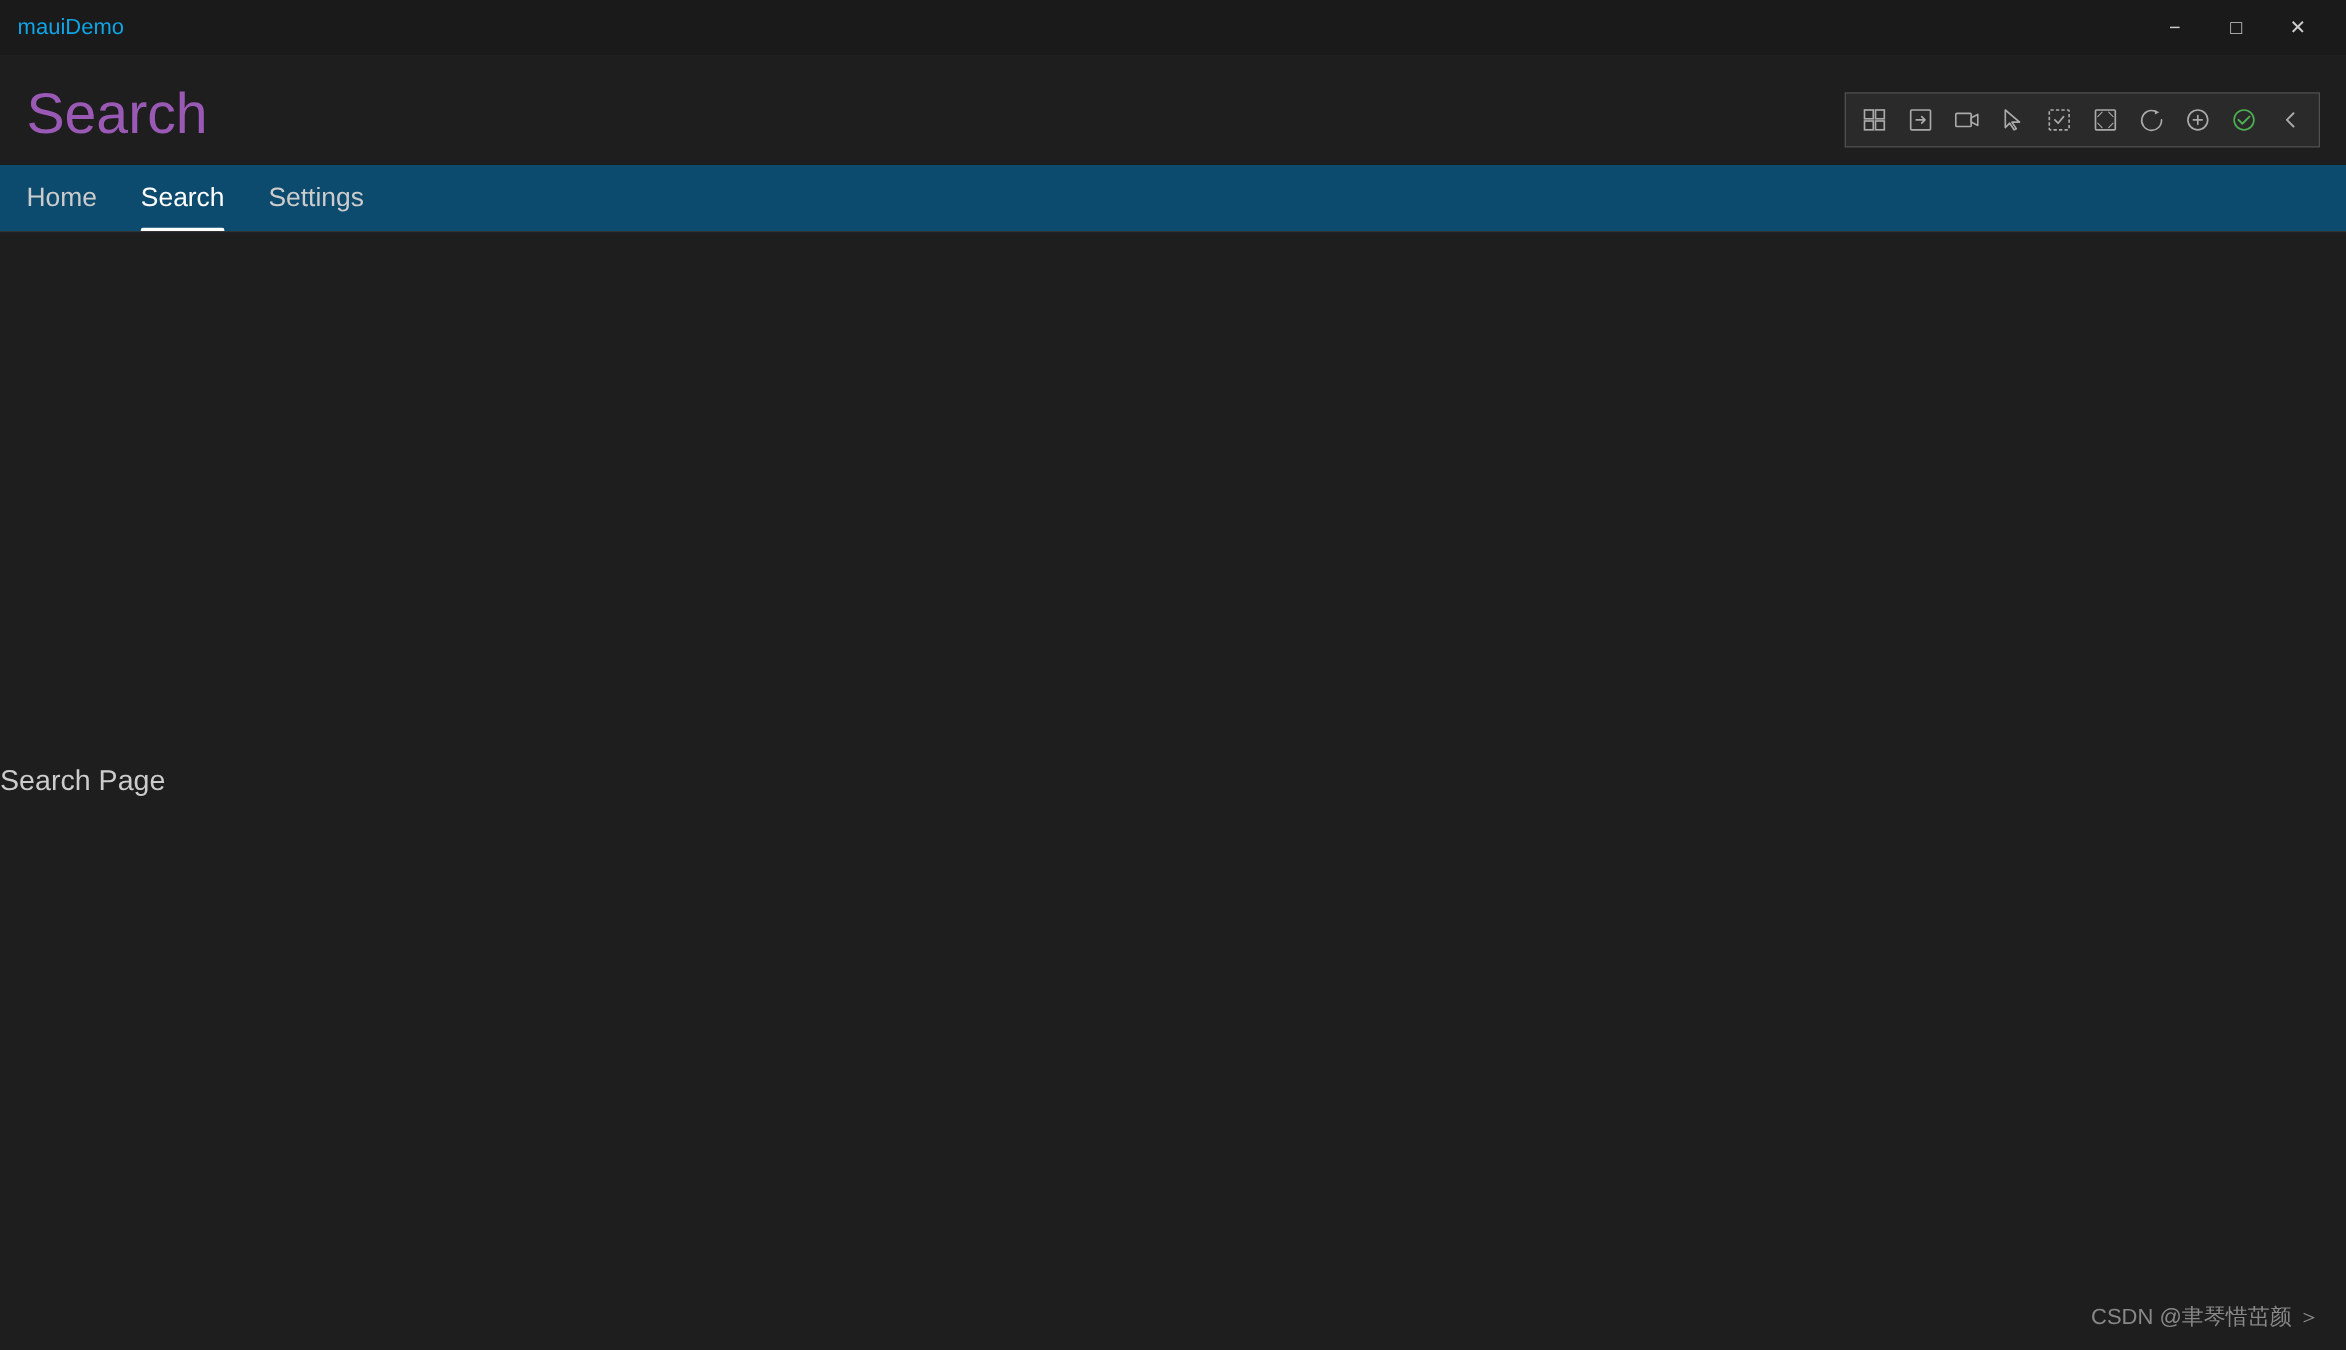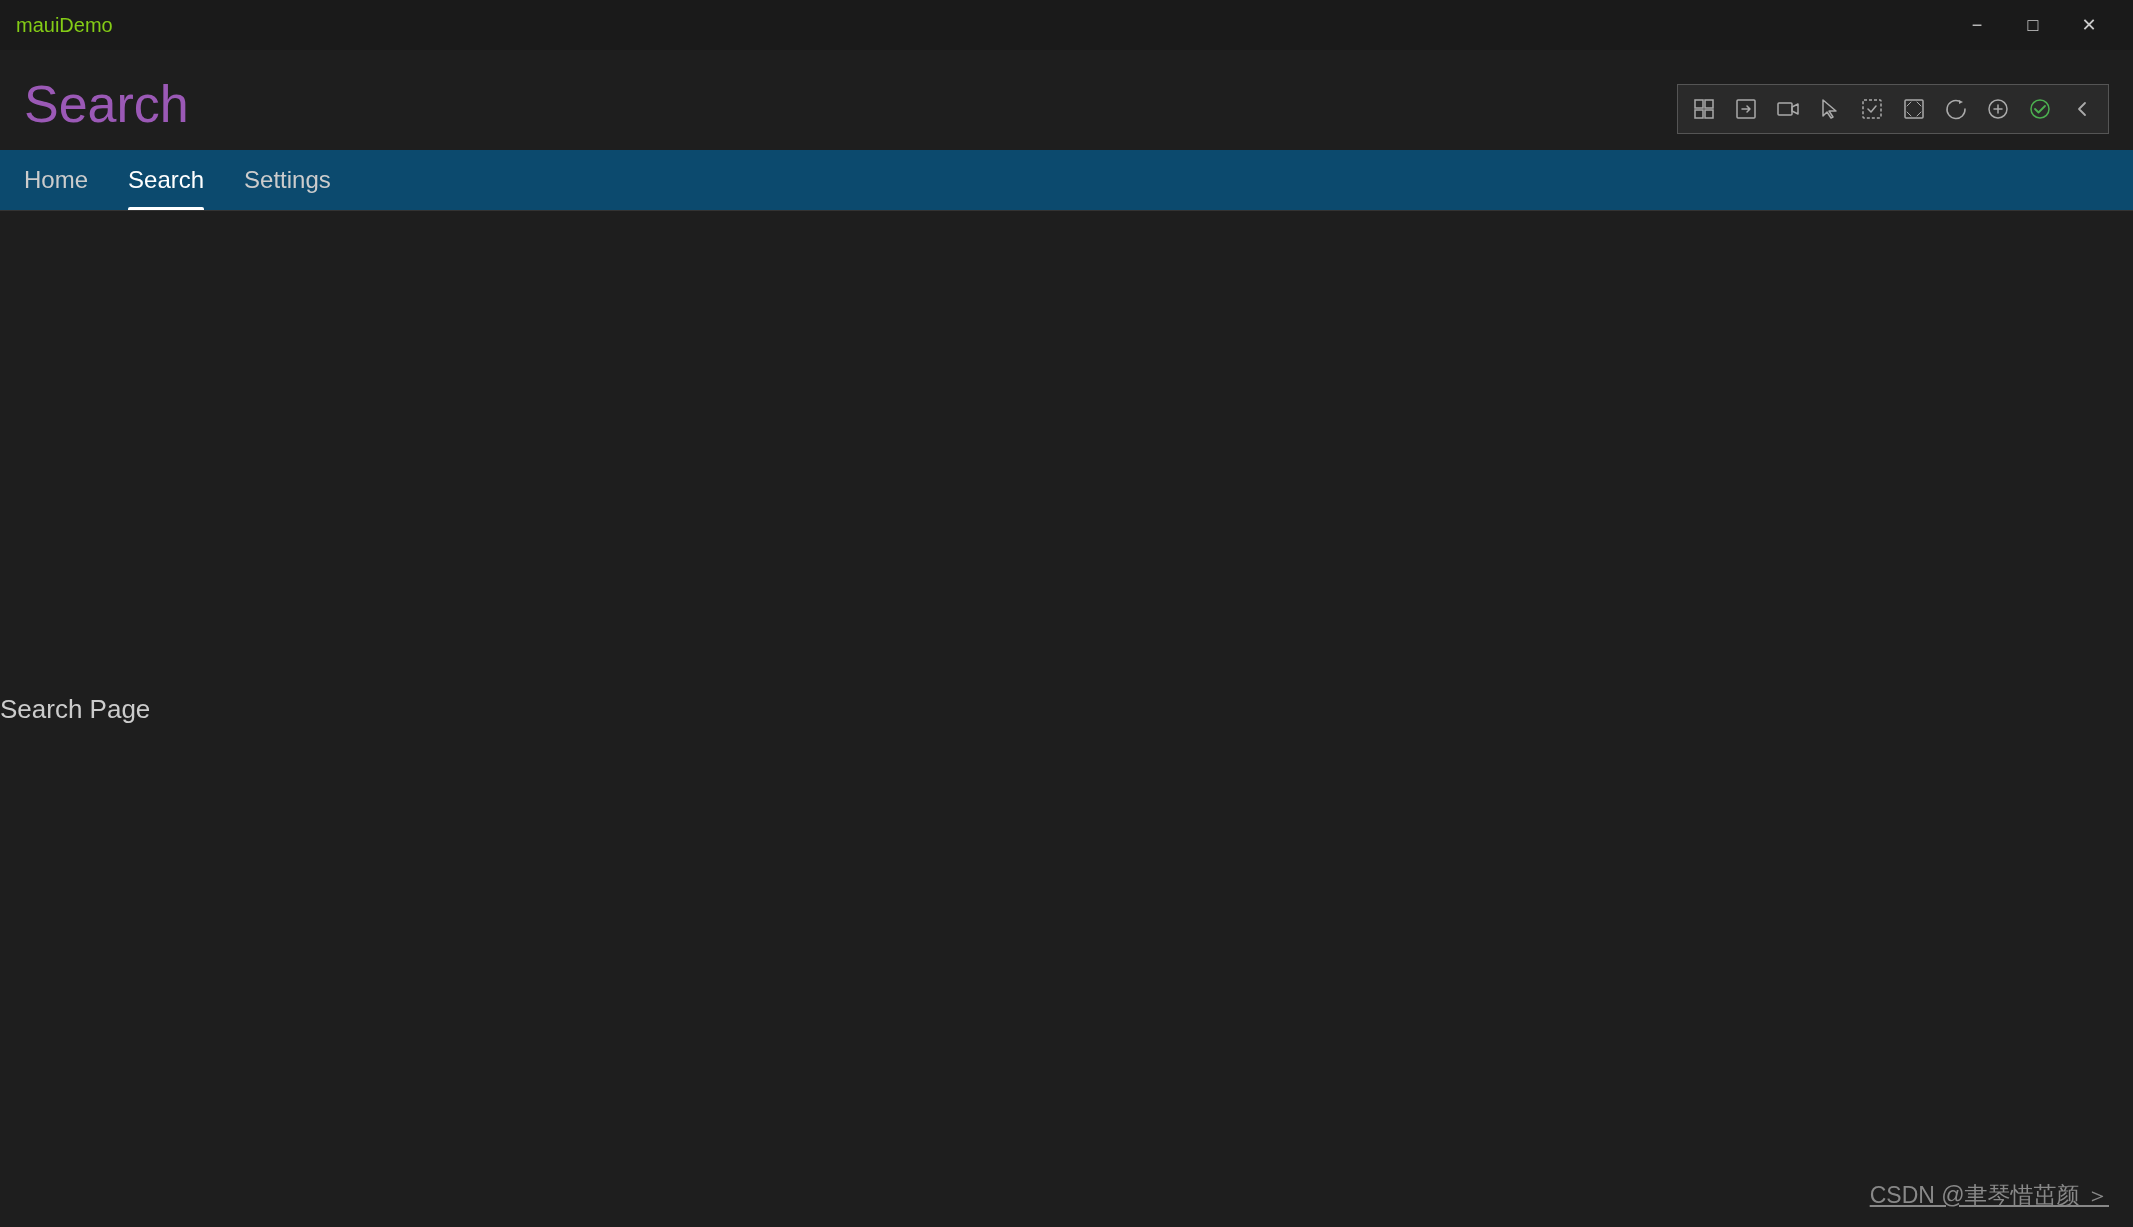--- a/index.html
+++ b/index.html
@@ -22,21 +22,21 @@
       display: flex;
       align-items: center;
       justify-content: space-between;
       background-color: #1a1a1a;
       height: 50px;
       padding: 0 16px;
     }
 
     .title-bar-title {
       font-size: 20px;
-      color: #84cc16;
+      color: #0ea5e9;
     }
 
     .title-bar-controls {
       display: flex;
       gap: 0;
     }
 
     .title-bar-btn {
       width: 56px;
       height: 40px;
@@ -143,23 +143,22 @@
     .page-label {
       font-size: 26px;
       color: #cccccc;
     }
 
     
     .watermark {
       position: fixed;
       bottom: 16px;
       right: 24px;
-      font-size: 23px;
+      font-size: 20px;
       color: #888888;
-      text-decoration: underline;
     }
   </style>
 </head>
 <body>
 
 <div class="title-bar">
   <span class="title-bar-title">mauiDemo</span>
   <div class="title-bar-controls">
     <button class="title-bar-btn">−</button>
     <button class="title-bar-btn">□</button>

